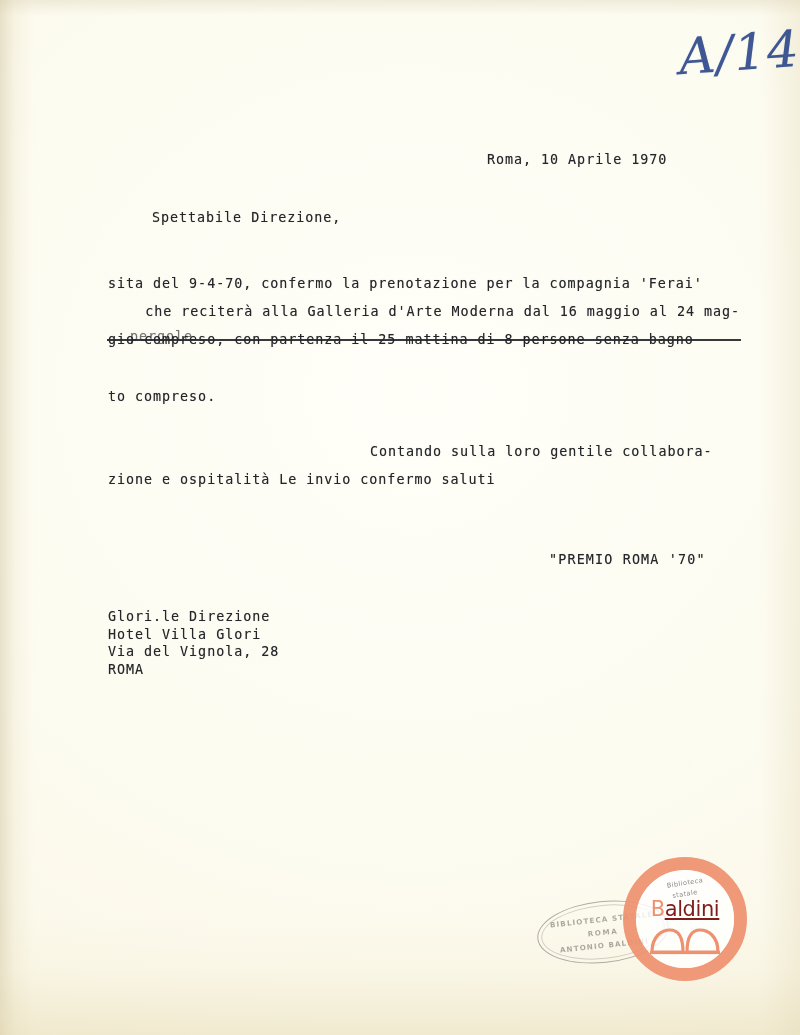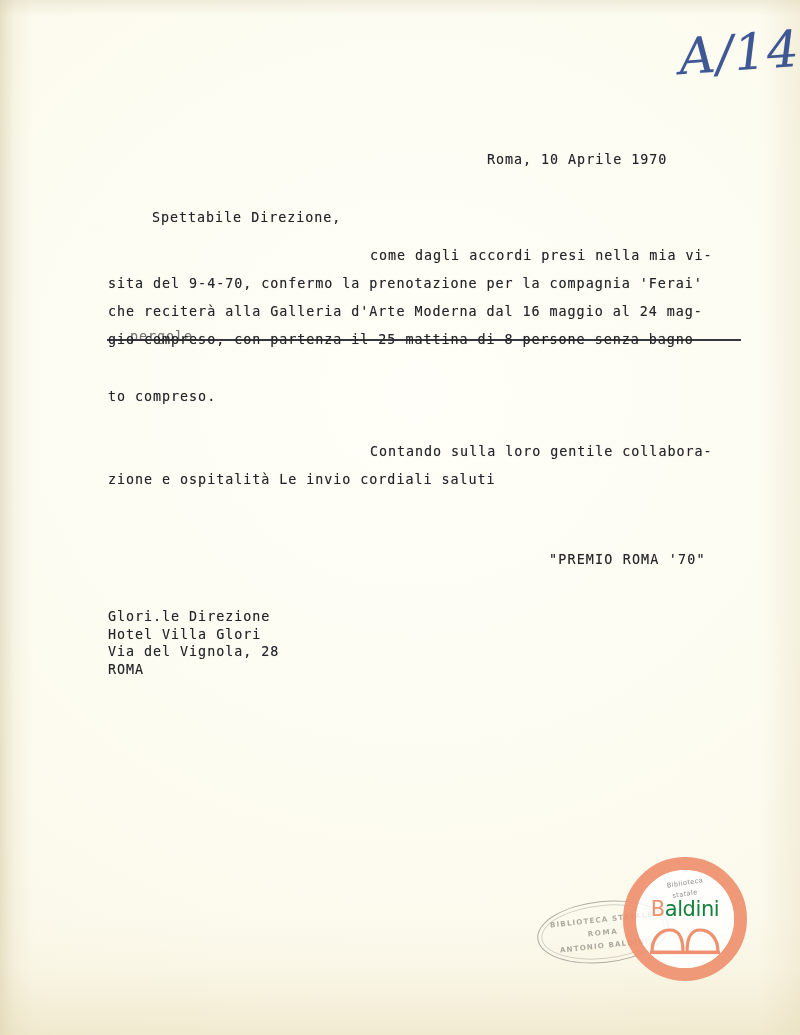--- a/index.html
+++ b/index.html
@@ -82,21 +82,21 @@
   .body-line {
     position: absolute;
     left: 108px;
     width: 632px;
   }
   .body-line .tw { position: static; display: inline; }
 
   
   #bl-0 { top: 245px; }
   #bl-1 { top: 273px; }
-  #bl-2 { top: 301px; }
+  #bl-2 { top: 301px; text-align: right; }
   #bl-3 { top: 329px; }
   #bl-4 { top: 358px; }
   #bl-5 { top: 386px; }
 
   #cl-0 { top: 441px; }
   #cl-1 { top: 469px; }
 
   .indent { padding-left: 262px; }
   .indent-close { padding-left: 262px; text-align: right; }
 
@@ -226,21 +226,21 @@
   #baldini-logo .wordmark {
     position: absolute;
     top: 40px;
     width: 100%;
     text-align: center;
     font-family: "DejaVu Sans", sans-serif;
     font-size: 21px;
     color: #ee9170;
     letter-spacing: -0.4px;
   }
-  #baldini-logo .wordmark .rest { color: #15803d; }
+  #baldini-logo .wordmark .rest { color: #7f1d1d; text-decoration: underline; }
   #baldini-logo .book {
     position: absolute;
     left: 50%;
     top: 68px;
     transform: translateX(-50%);
   }
 </style>
 </head>
 <body>
 
@@ -252,41 +252,38 @@
   <div class="edge-top"></div>
   <div class="edge-right"></div>
   <div class="edge-bottom"></div>
 
   <div id="handwriting">A/14</div>
 
   <div class="tw" id="date-line">Roma, 10 Aprile 1970</div>
 
   <div class="tw" id="salutation">Spettabile Direzione,</div>
 
-  <div class="body-line" id="bl-0">
-    <span class="tw indent">come dagli accordi presi nella mia vi-</span>
-  </div>
   <div class="body-line" id="bl-1">
     <span class="tw">sita del 9-4-70, confermo la prenotazione per la compagnia 'Ferai'</span>
   </div>
   <div class="body-line" id="bl-2">
     <span class="tw">che reciterà alla Galleria d'Arte Moderna dal 16 maggio al 24 mag-</span>
   </div>
   <div class="body-line" id="bl-3">
     <span class="tw">gio compreso, con partenza il 25 mattina di 8 </span><span class="tw overstrike"><span class="ghost">pergole</span><span>persone</span></span><span class="tw"> senza bagno</span>
   </div>
   <div class="body-line" id="bl-5">
     <span class="tw">to compreso.</span>
   </div>
 
   <div class="body-line" id="cl-0">
     <span class="tw indent-close">Contando sulla loro gentile collabora-</span>
   </div>
   <div class="body-line" id="cl-1">
-    <span class="tw">zione e ospitalità Le invio cordiali saluti</span>
+    <span class="tw">zione e ospitalità Le invio confermo saluti</span>
   </div>
 
   <div class="tw" id="signature-line">"PREMIO ROMA '70"</div>
 
   <div id="address-block">
     <span class="tw">Glori.le Direzione</span>
     <span class="tw">Hotel Villa Glori</span>
     <span class="tw">Via del Vignola, 28</span>
     <span class="tw">ROMA</span>
   </div>

